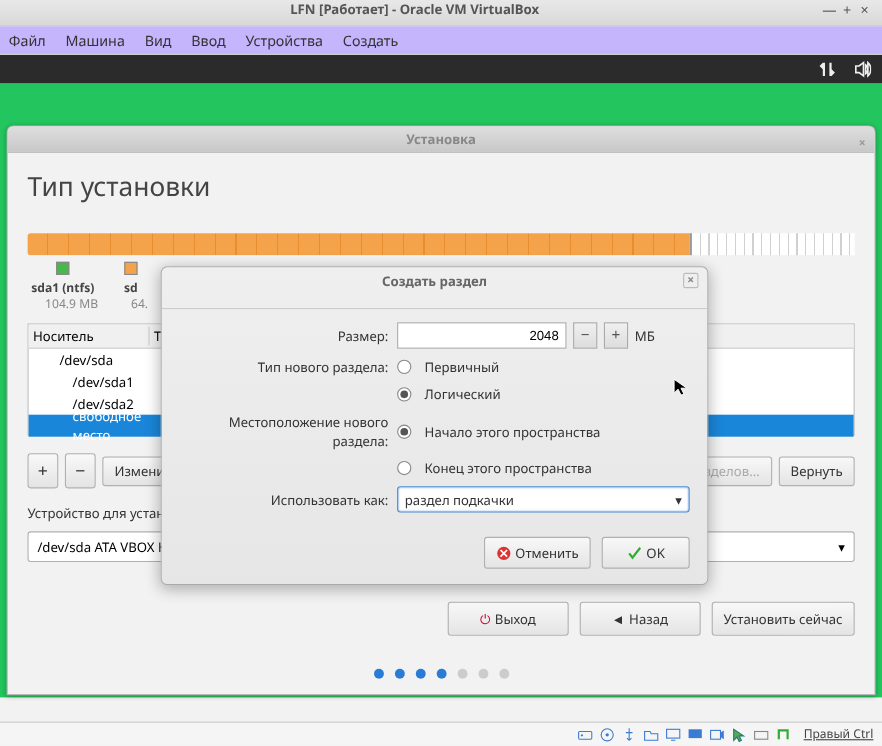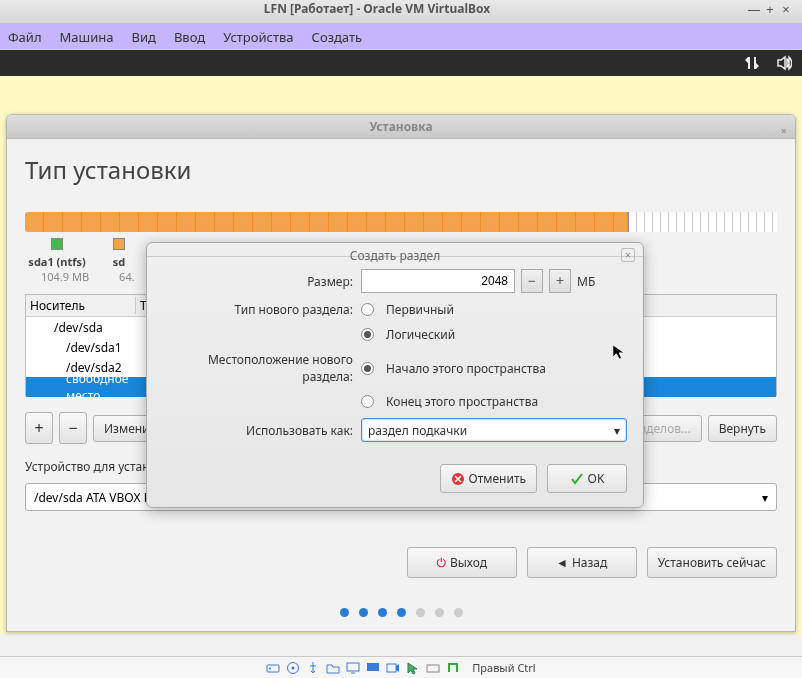--- a/index.html
+++ b/index.html
@@ -10,21 +10,21 @@
 .vb-title .title-text { flex:1; text-align:center; color:#555; font-weight:bold; font-size:12px; }
 .vb-title .win-btn { width:16px; text-align:center; color:#555; cursor:default; }
 .vb-menu { background:#c4b5fd; height:26px; display:flex; align-items:center; padding:0 8px; gap:18px; border-bottom:1px solid #d0d0d0; }
 .vb-menu span { color:#333; }
 
 
 .guest-panel { background:#2b2b2b; height:26px; display:flex; justify-content:flex-end; align-items:center; padding:0 10px; gap:16px; }
 .guest-panel svg { fill:#eee; }
 
 
-.guest-desktop { background:#fef9c3; height:558px; padding:38px 6px 0; position:relative; }
+.guest-desktop { background:#22c55e; height:558px; padding:38px 6px 0; position:relative; }
 
 
 .inst-win { background:#f2f2f2; border:1px solid #b8b8b8; border-radius:6px 6px 0 0; height:518px; position:relative; overflow:hidden; box-shadow:0 1px 4px rgba(0,0,0,.25); }
 .inst-title { background:linear-gradient(#dedede,#c8c8c8); height:24px; color:#888; font-weight:bold; font-size:12px; text-align:center; line-height:24px; border-bottom:1px solid #bbb; position:relative; }
 .inst-title .close-x { position:absolute; right:8px; top:4px; color:#999; font-size:11px; }
 .inst-body { padding:14px 18px; }
 .inst-heading { font-size:24px; color:#444; margin-bottom:26px; }
 
 
 .part-bar { height:20px; background:#f5a34a; border-radius:3px; margin-bottom:6px; position:relative; background-image:repeating-linear-gradient(90deg,#f5a34a 0 18px,#e88e2f 18px 19px); }
@@ -60,39 +60,39 @@
 .inst-footer { display:flex; justify-content:flex-end; gap:10px; padding:0 18px 12px; }
 .inst-footer .btn{ min-width:110px; justify-content:center; padding:6px 10px; }
 
 
 .page-dots{ display:flex; justify-content:center; gap:10px; margin-top:18px; }
 .dot{ width:9px; height:9px; border-radius:50%; background:#ccc; }
 .dot.active{ background:#2a7bd6; }
 
 
 .modal{ position:absolute; left:146px; top:166px; width:498px; background:linear-gradient(#efefef,#e6e6e6); border:1px solid #aaa; border-radius:6px; box-shadow:0 3px 14px rgba(0,0,0,.3); }
-.modal-title{ height:14px; text-align:center; font-size:12px; font-weight:normal; color:#666; line-height:26px; border-bottom:1px solid #ccc; position:relative; }
+.modal-title{ height:38px; text-align:center; font-size:12px; font-weight:bold; color:#666; line-height:26px; border-bottom:1px solid #ccc; position:relative; }
 .modal-title .close-x{ position:absolute; right:8px; top:5px; font-size:11px; color:#888; border:1px solid #bbb; border-radius:2px; width:14px; height:14px; line-height:12px; text-align:center; }
 .modal-body{ padding:12px 16px 14px; }
 .frow{ display:flex; align-items:center; margin-bottom:8px; font-size:12px; color:#333; }
 .frow .flabel{ width:198px; text-align:right; padding-right:8px; }
 .frow .fctrl{ flex:1; display:flex; align-items:center; gap:6px; }
 .size-input{ width:154px; height:24px; border:1px solid #aaa; background:#fff; text-align:right; padding:0 6px; font-size:12px; }
 .step-btn{ width:22px; height:24px; border:1px solid #aaa; background:linear-gradient(#f0f0f0,#ddd); text-align:center; line-height:22px; font-size:14px; color:#555; }
 .radio{ width:13px; height:13px; border:1px solid #888; border-radius:50%; display:inline-flex; align-items:center; justify-content:center; margin-right:6px; background:#fff; }
 .radio.checked::after{ content:""; width:7px; height:7px; border-radius:50%; background:#555; }
 .combo{ flex:1; height:24px; border:1px solid #4b8bd0; border-radius:3px; background:#fff; display:flex; align-items:center; justify-content:space-between; padding:0 6px; font-size:12px; box-shadow:0 0 2px #5a9bdc inset; }
 .modal-footer{ display:flex; justify-content:flex-end; gap:10px; padding:0 16px 14px; }
 .modal-footer .btn{ min-width:80px; justify-content:center; padding:5px 10px; }
 
 
 .cursor{ position:absolute; left:611px; top:267px; width:18px; height:18px; pointer-events:none; }
 
 
-.vb-status{ position:absolute; left:0; right:0; bottom:0; height:22px; background:#f5f5f5; border-top:1px solid #c8c8c8; display:flex; align-items:center; justify-content:center; padding:0 8px; gap:6px; font-size:11px; color:#444; }
+.vb-status{ position:absolute; left:0; right:0; bottom:0; height:22px; background:#f5f5f5; border-top:1px solid #c8c8c8; display:flex; align-items:center; justify-content:flex-end; padding:0 8px; gap:6px; font-size:11px; color:#444;text-decoration:underline; }
 .vb-status .host-key{ margin-left:6px; }
 .st-icon{ width:14px; height:14px; display:inline-block; }
 </style>
 </head>
 <body>
 
 <div class="vb-title">
   <span class="title-text">LFN [Работает] - Oracle VM VirtualBox</span>
   <span class="win-btn">—</span>
   <span class="win-btn">+</span>

